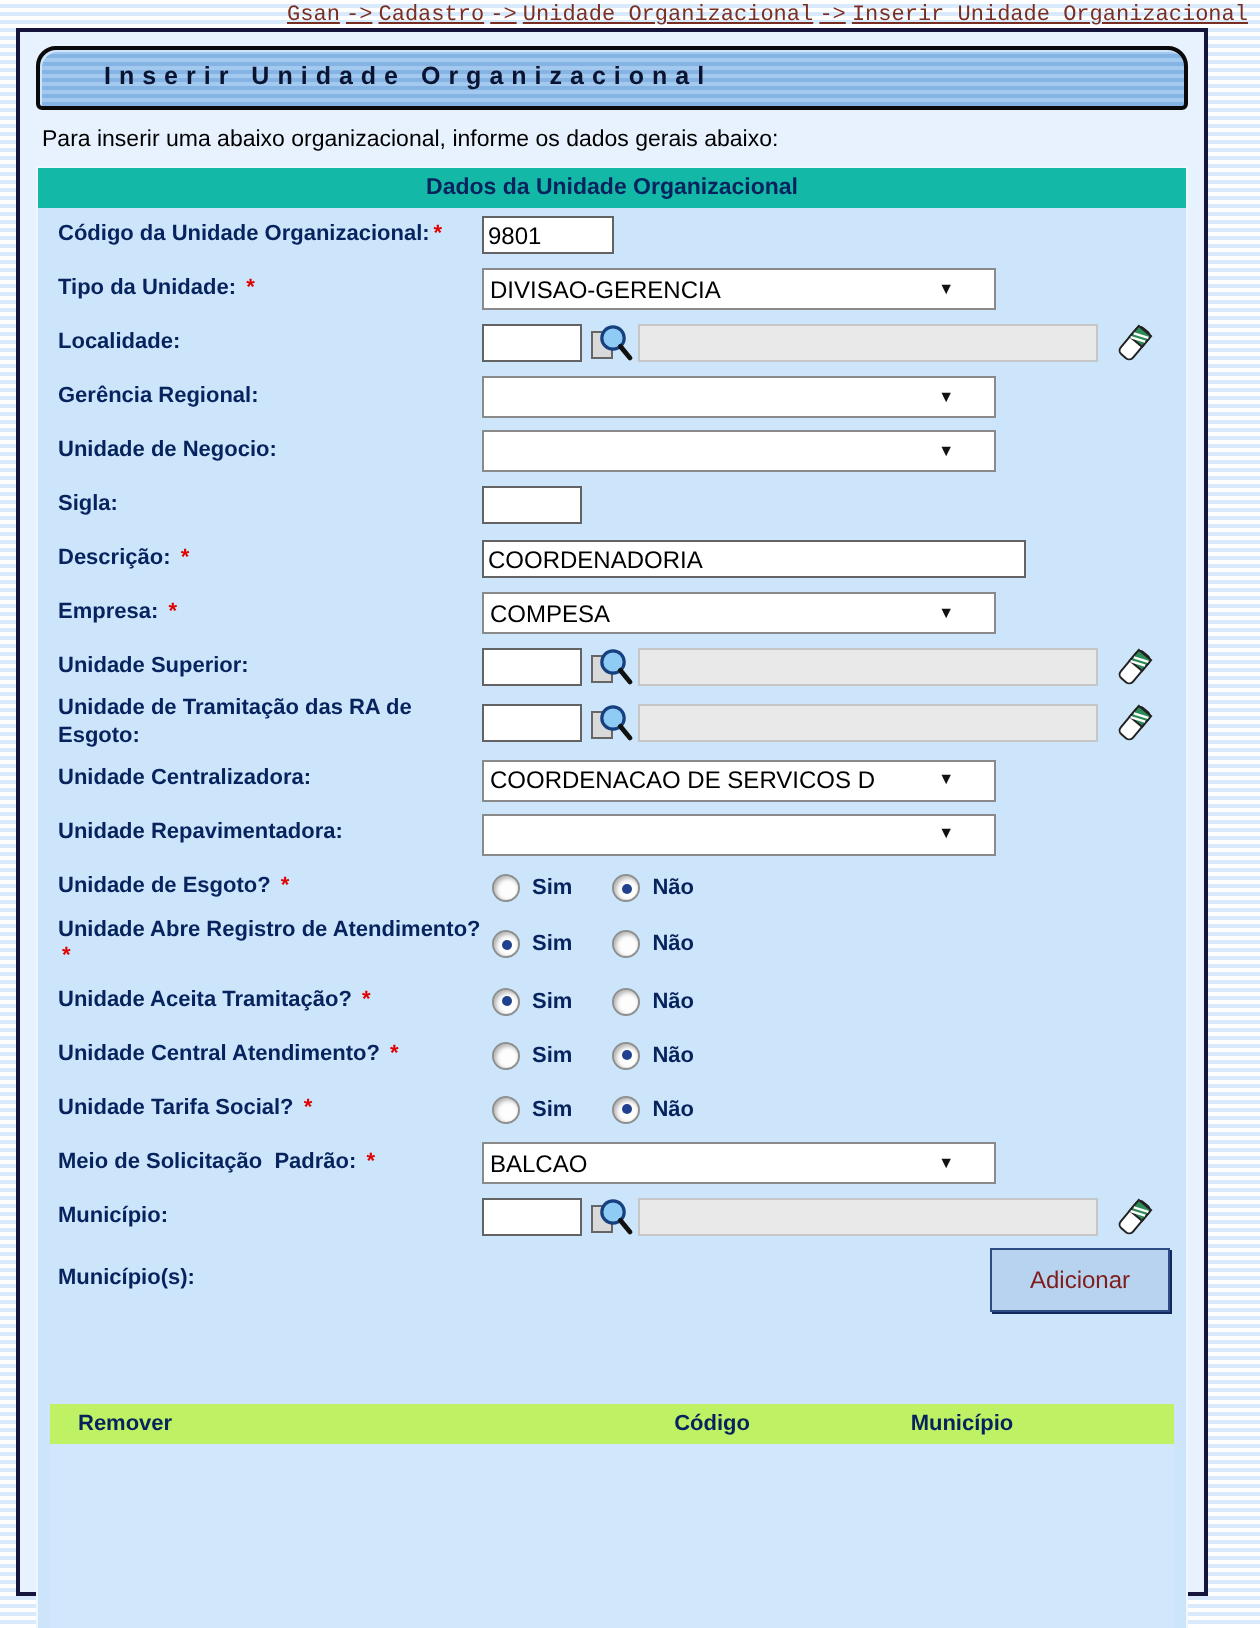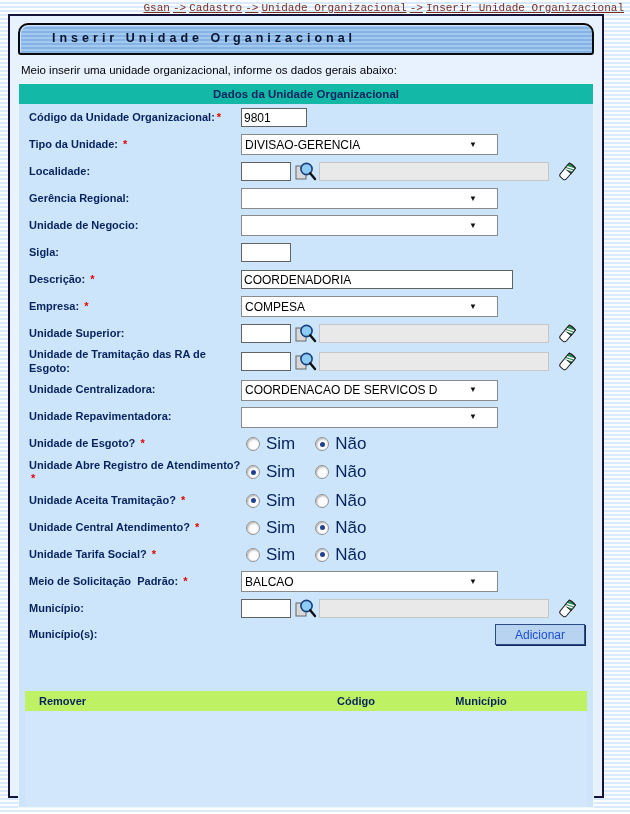--- a/index.html
+++ b/index.html
@@ -68,25 +68,25 @@
   .radiogroup{display:flex;align-items:center;gap:6px;margin-left:5px;}
   .radio{
     width:12px;height:12px;border-radius:50%;background:#fdfdfd;
     border:1px solid #8f8f8f;box-shadow:inset 1px 1px 2px rgba(60,60,60,.4);
     display:inline-block;position:relative;cursor:pointer;
   }
   .radio.checked::after{
     content:"";position:absolute;left:3.5px;top:3.5px;width:5px;height:5px;
     border-radius:50%;background:#20418f;
   }
-  .rlbl{font-size:17px;font-weight:normal;color:#06235e;margin-right:14px;}
+  .rlbl{font-size:11px;font-weight:bold;color:#06235e;margin-right:14px;}
   
   .add-row{display:flex;align-items:center;justify-content:space-between;padding:2px 8px 4px 10px;}
   .btn-add{
-    width:90px;height:21px;background:#b7d3ef;color:#1d4ed8;
+    width:90px;height:32px;background:#b7d3ef;color:#7f1d1d;
     border:1px solid #2d4c86;box-shadow:1px 1px 0 #11295e;
     font-family:"Liberation Sans",sans-serif;font-size:12px;
   }
   .mtable{margin:0 6px;}
   .mhead{
     display:flex;height:20px;line-height:20px;background:#bef264;
     font-size:11px;font-weight:bold;color:#06235e;margin-top:42px;
   }
   .mhead .c1{width:110px;padding-left:14px;box-sizing:border-box;}
   .mhead .c2{width:240px;padding-left:10px;box-sizing:border-box;text-align:right;}
@@ -112,21 +112,21 @@
   <a>Unidade Organizacional</a>
   <span class="sep">-&gt;</span>
   <a>Inserir Unidade Organizacional</a>
 </div>
 
 <div class="window">
   <div class="titlebar">
     <span>Inserir Unidade Organizacional</span>
   </div>
 
-  <div class="intro">Meio inserir uma unidade organizacional, informe os dados gerais abaixo:</div>
+  <div class="intro">Para inserir uma abaixo organizacional, informe os dados gerais abaixo:</div>
 
   <div class="panel">
     <div class="band">Dados da Unidade Organizacional</div>
 
     <div class="row">
       <div class="lbl"><span>Código da Unidade Organizacional:</span><span class="req">*</span></div>
       <input class="txt" style="width: 60px;" value="9801">
     </div>
 
     <div class="row">

